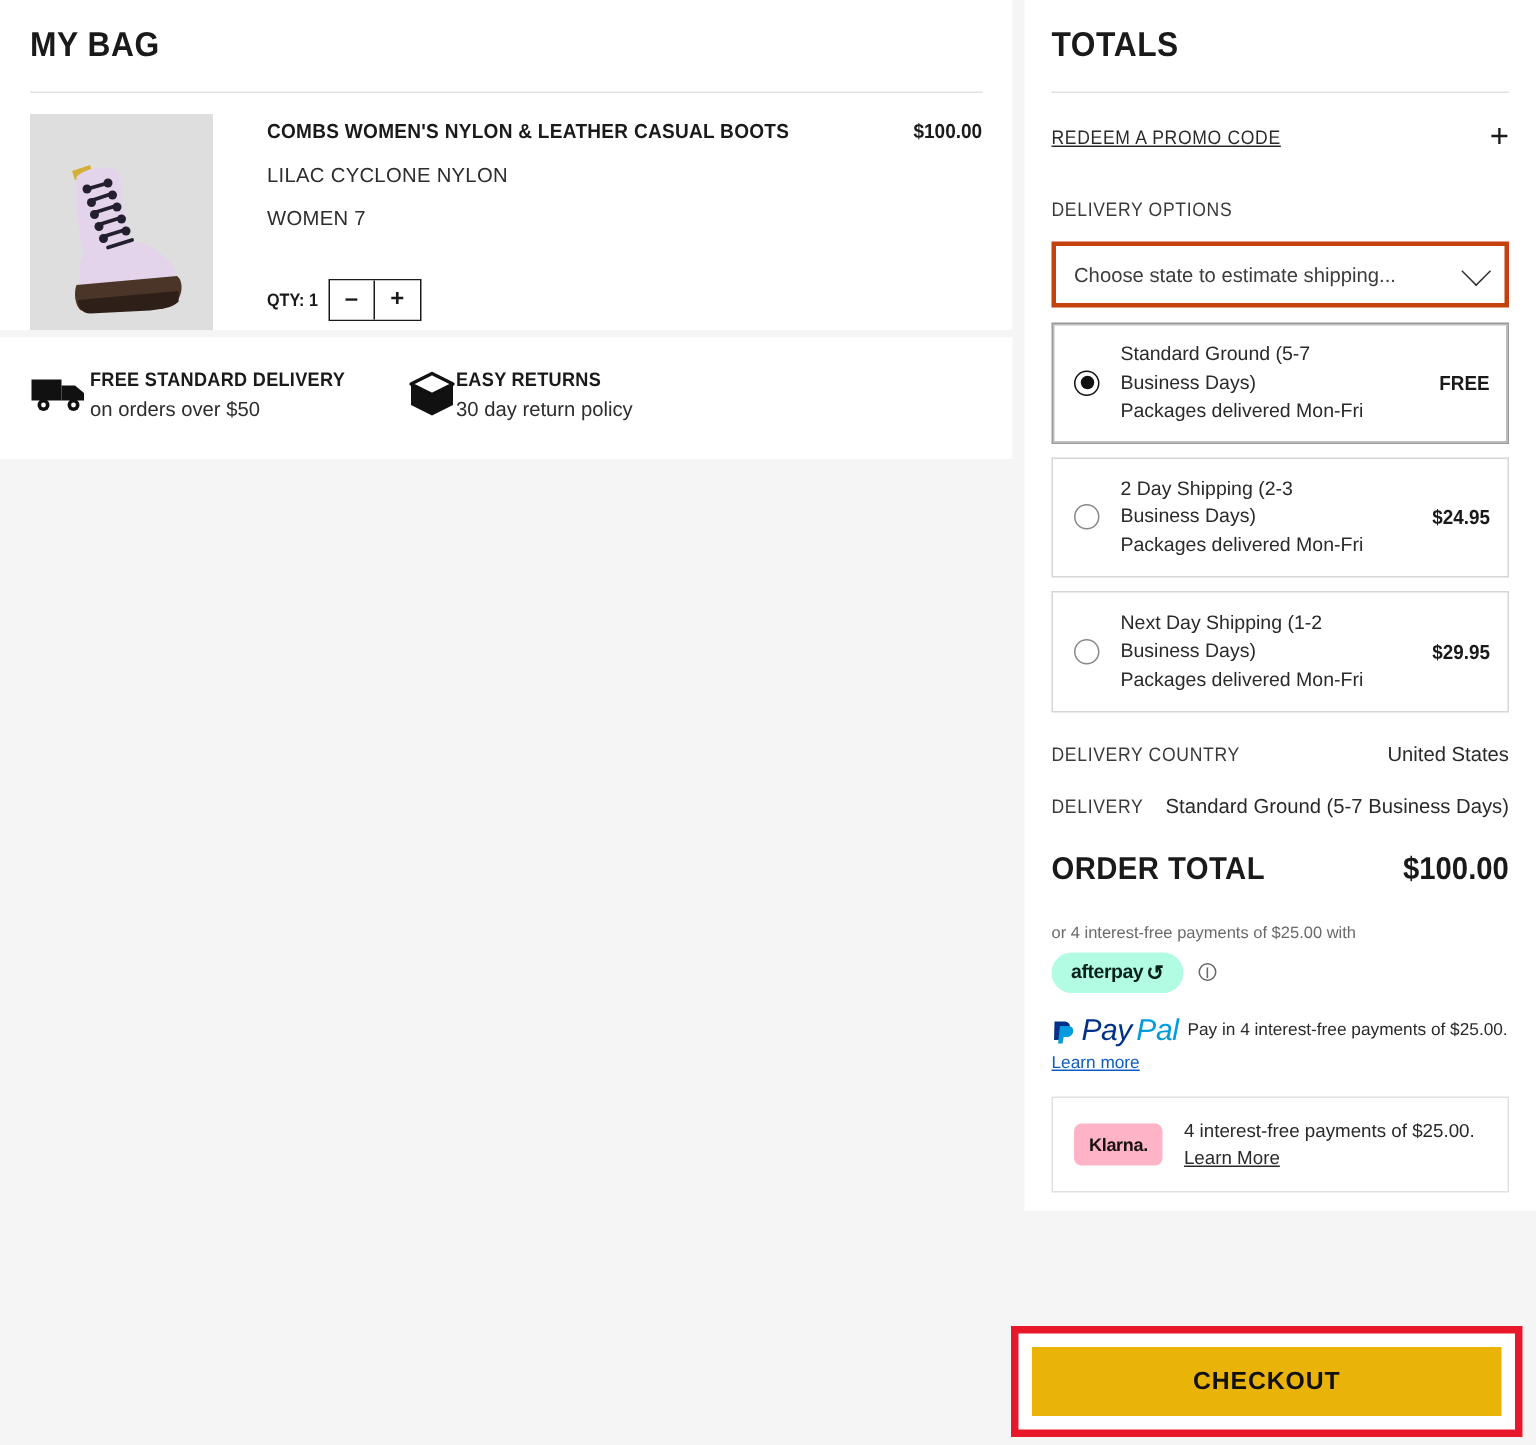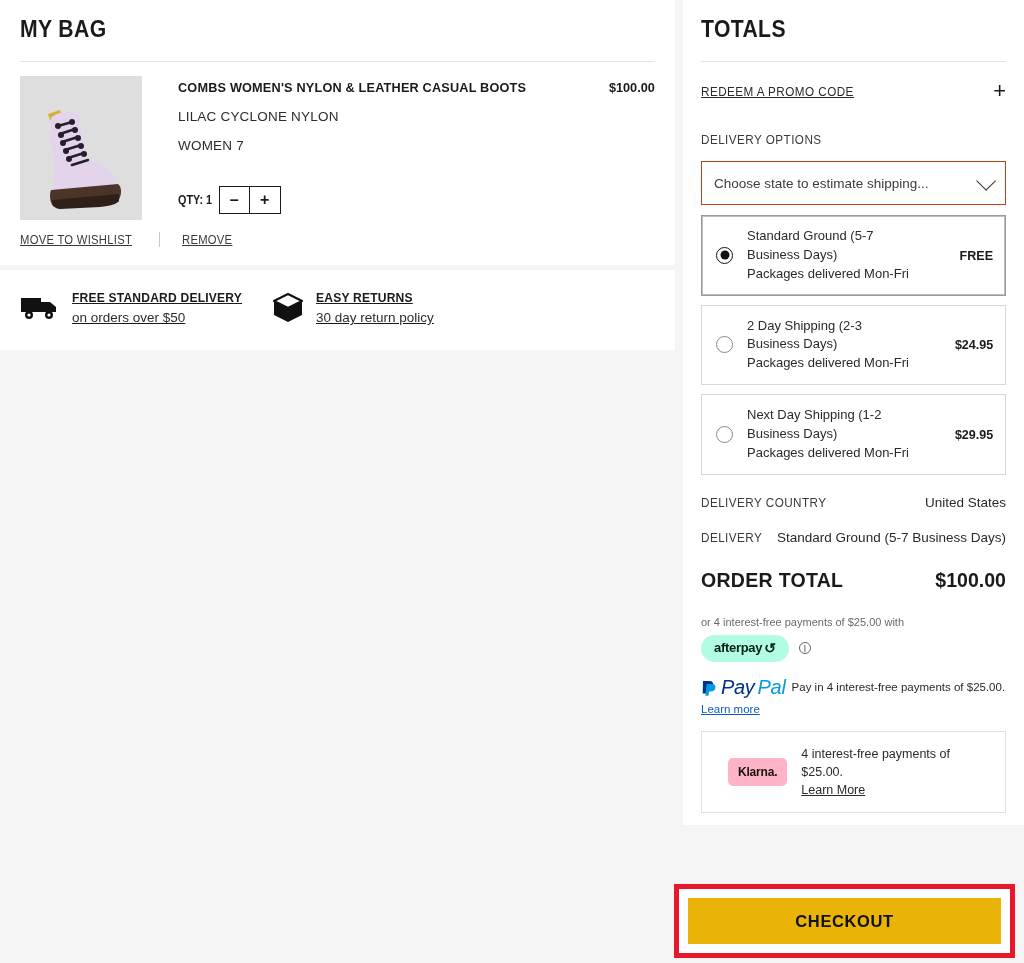--- a/index.html
+++ b/index.html
@@ -165,22 +165,20 @@
     background: #ffffff;
     margin-top: 5px;
     display: flex;
     padding: 20px 20px 22px 20px;
     gap: 0;
   }
 
   .benefit {
     display: flex;
     align-items: flex-start;
-    gap: 12px;
-    text-decoration: underline;
   }
   .benefit.b1 { width: 252px; }
   .benefit.b2 { width: 178px; }
   .benefit.b3 { width: 200px; }
 
   .b-icon { flex: 0 0 auto; padding-top: 2px; }
 
   .b-head {
     font-size: 13px;
     font-weight: bold;
@@ -253,21 +251,21 @@
     transform: scaleX(0.9);
     transform-origin: left center;
     letter-spacing: 0.5px;
     color: #3a3a3a;
     margin-top: 30px;
   }
 
   .state-select {
     margin-top: 14px;
     height: 44px;
-    border: 1px solid #c2410c;
+    border: 3px solid #c2410c;
     background: #fff;
     display: flex;
     align-items: center;
     justify-content: space-between;
     padding: 0 14px 0 12px;
     cursor: pointer;
   }
 
   .state-select .val {
     font-size: 13.5px;
@@ -484,21 +482,20 @@
 
   .klarna-badge {
     background: #ffb3c7;
     border-radius: 5px;
     padding: 7px 10px;
     font-size: 12px;
     font-weight: bold;
     color: #17120f;
     letter-spacing: -0.2px;
     flex: 0 0 auto;
-    margin-left: 12px;
   }
 
   .klarna-text {
     font-size: 12.5px;
     color: #2a2a2a;
     line-height: 1.45;
   }
 
   .klarna-learn {
     text-decoration: underline;
@@ -589,25 +586,20 @@
           <div class="qty-wrap">
             <span class="qty-label">QTY: 1</span>
             <div class="stepper">
               <button class="minus">–</button>
               <button class="plus">+</button>
             </div>
           </div>
         </div>
       </div>
 
-      <div class="item-actions">
-        <span class="act-link">MOVE TO WISHLIST</span>
-        <span class="act-sep"></span>
-        <span class="act-link">REMOVE</span>
-      </div>
     </div>
 
     <div class="benefits">
 
       <div class="benefit b1">
         <span class="b-icon">
           <svg width="40" height="30" viewBox="0 0 40 30">
             <rect x="1" y="6" width="20" height="14" fill="#111"></rect>
             <path d="M21 10 L30 10 L36 15 L36 20 L21 20 Z" fill="#111"></path>
             <circle cx="9" cy="23" r="4" fill="#111"></circle>

